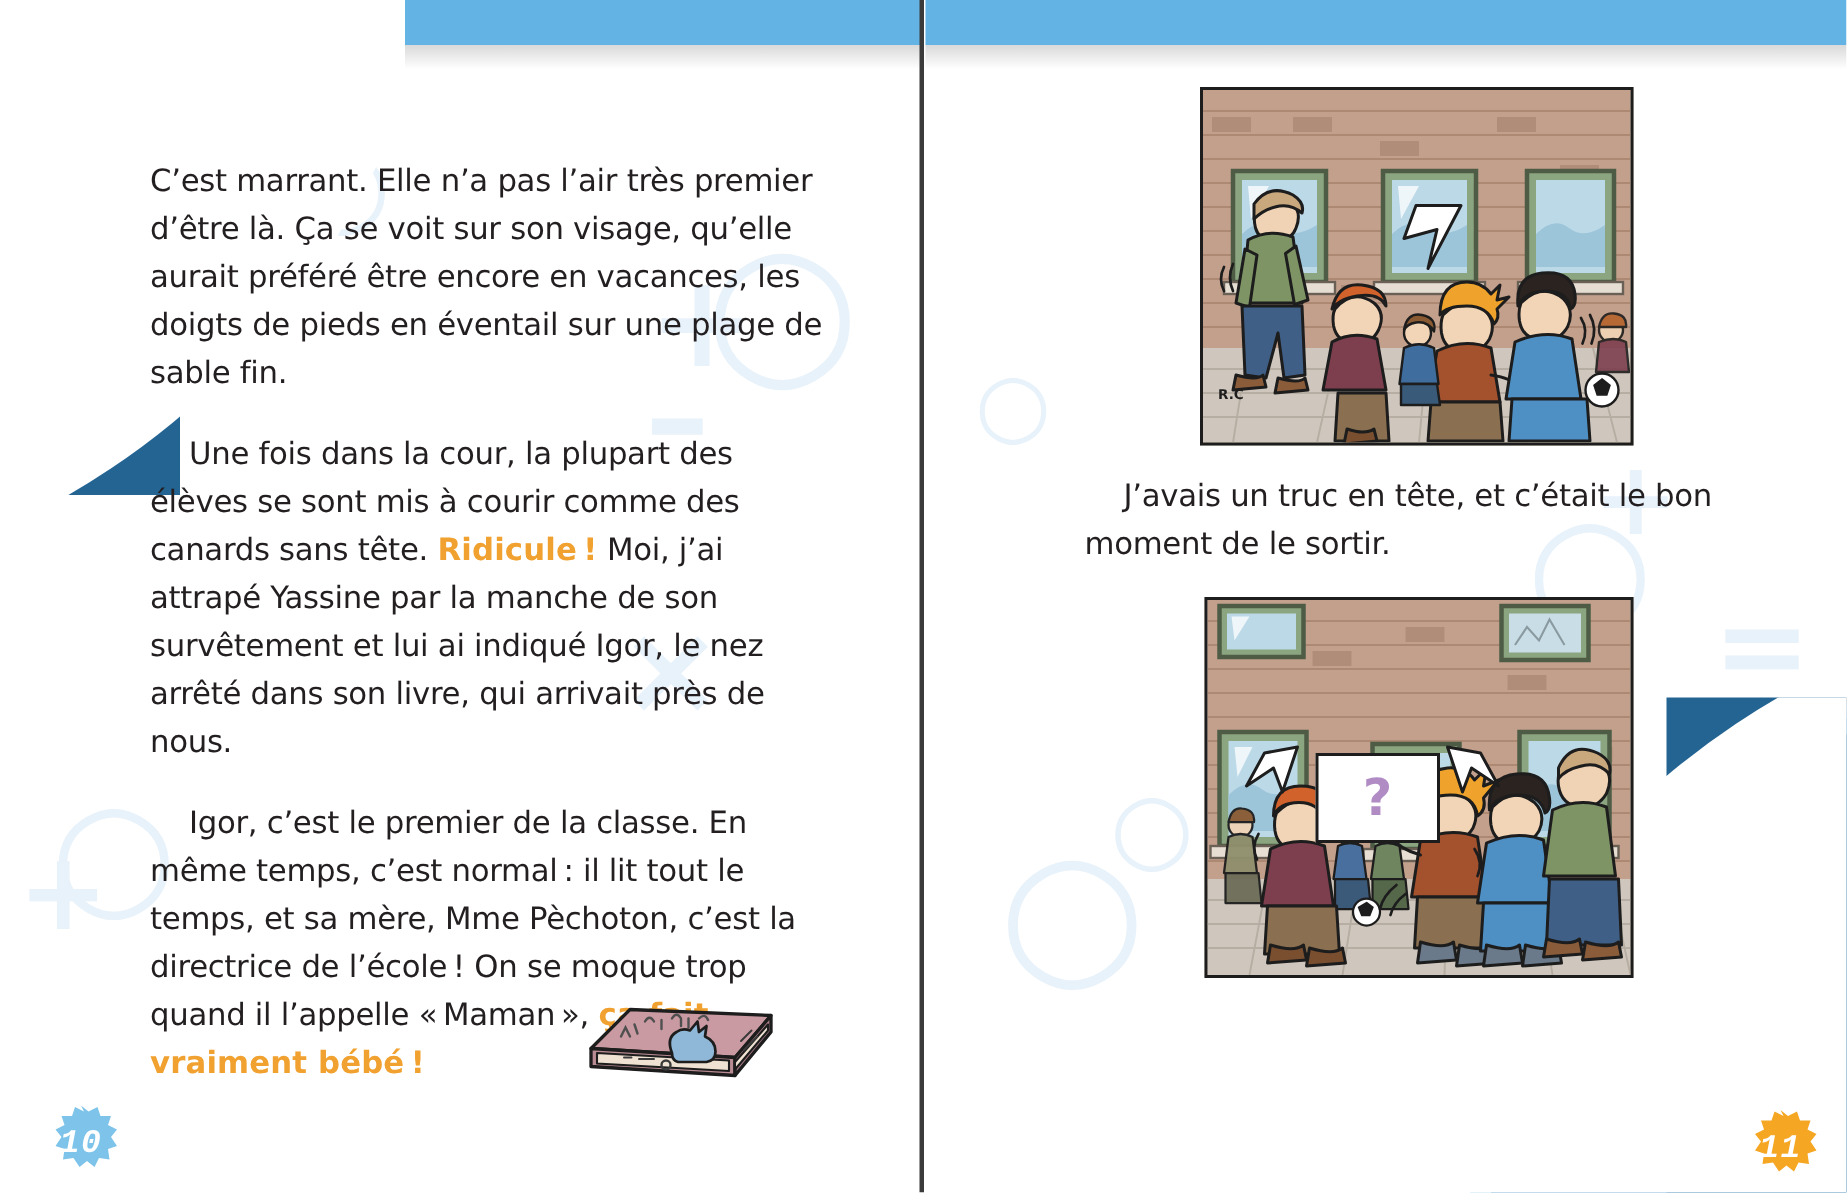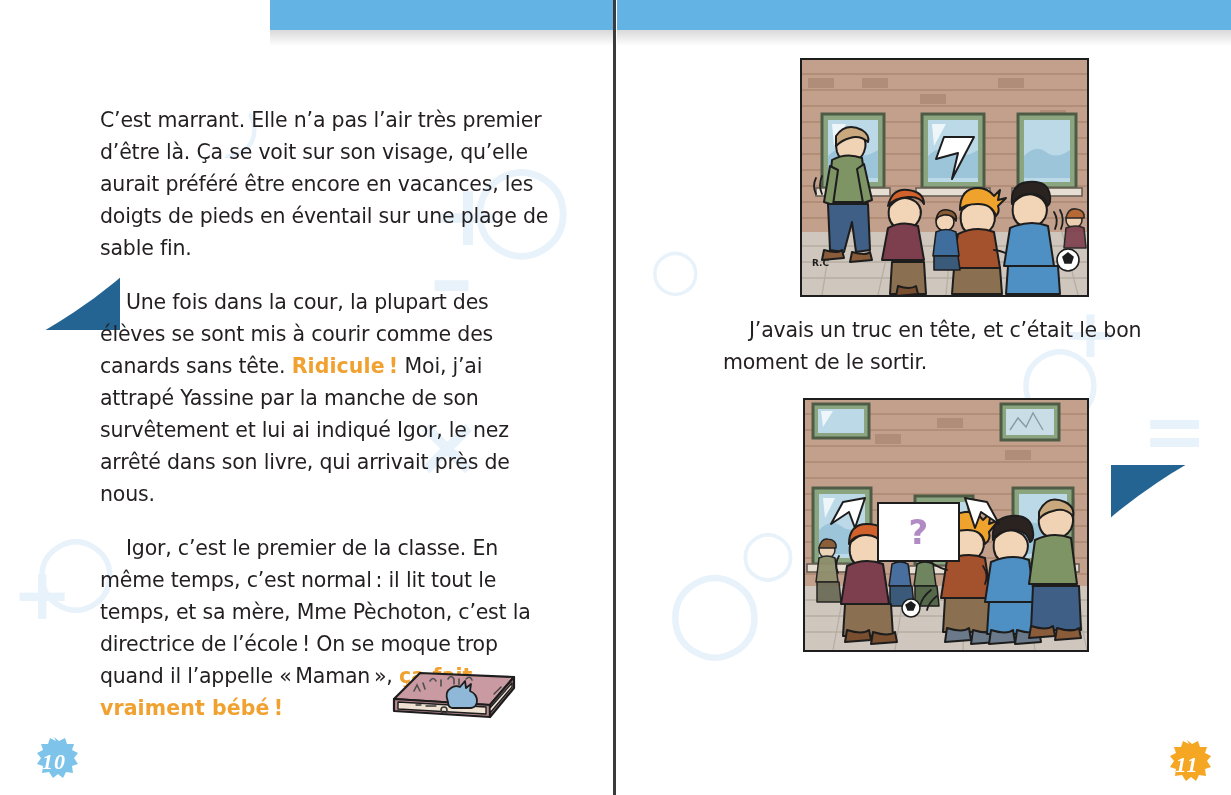--- a/index.html
+++ b/index.html
@@ -91,21 +91,21 @@
 
   .bubble{position:absolute;background:#fff;border:2px solid #1d1d1d;
      display:flex;align-items:center;justify-content:center;text-align:center;
      font-family:"DejaVu Sans", sans-serif;font-weight:700;color:#111;
      letter-spacing:0.4px;line-height:1.32;}
 
   
   .pagenum{position:absolute;width:56px;height:56px;
      display:flex;align-items:center;justify-content:center;
      color:#ffffff;font-size:22px;font-weight:700;font-style:italic;
-     font-family:Liberation Serif, serif;letter-spacing:1px;}
+     font-family:Liberation Mono, monospace;letter-spacing:1px;}
   .pagenum-left{left:26px;top:735px;}
   .pagenum-right{left:1159px;top:738px;}
   .pagenum .splat{position:absolute;inset:0;}
   .pagenum .num{position:relative;z-index:2;transform:translateY(-1px);}
 
   
   .bookimg{position:absolute;left:386px;top:661px;width:135px;height:68px;}
 </style>
 </head>
 <body>

